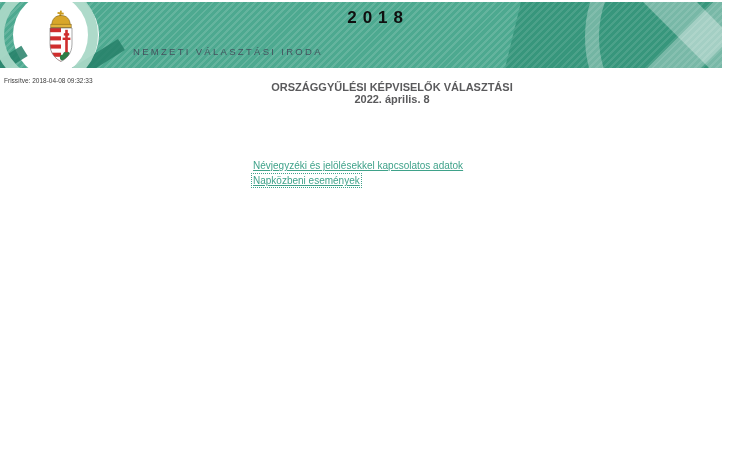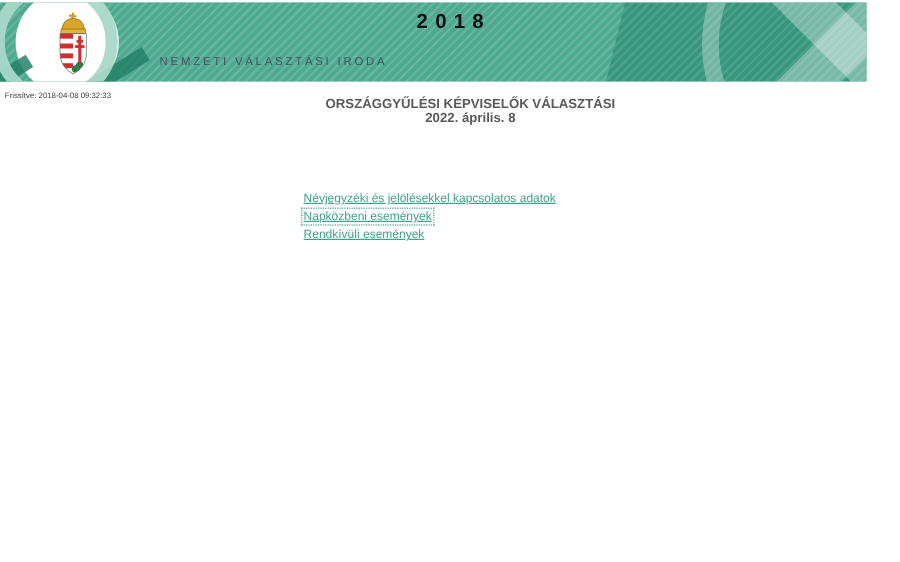--- a/index.html
+++ b/index.html
@@ -138,18 +138,15 @@
     <div>2022. április. 8</div>
   </div>
 
   <div class="links">
     <div class="row">
       <a href="#">Névjegyzéki és jelölésekkel kapcsolatos adatok</a>
     </div>
     <div class="row">
       <a href="#" class="focused">Napközbeni események</a>
     </div>
-    <div class="row">
-      <a href="#">Rendkívüli események</a>
-    </div>
   </div>
 
 </div>
 
 </body></html>

